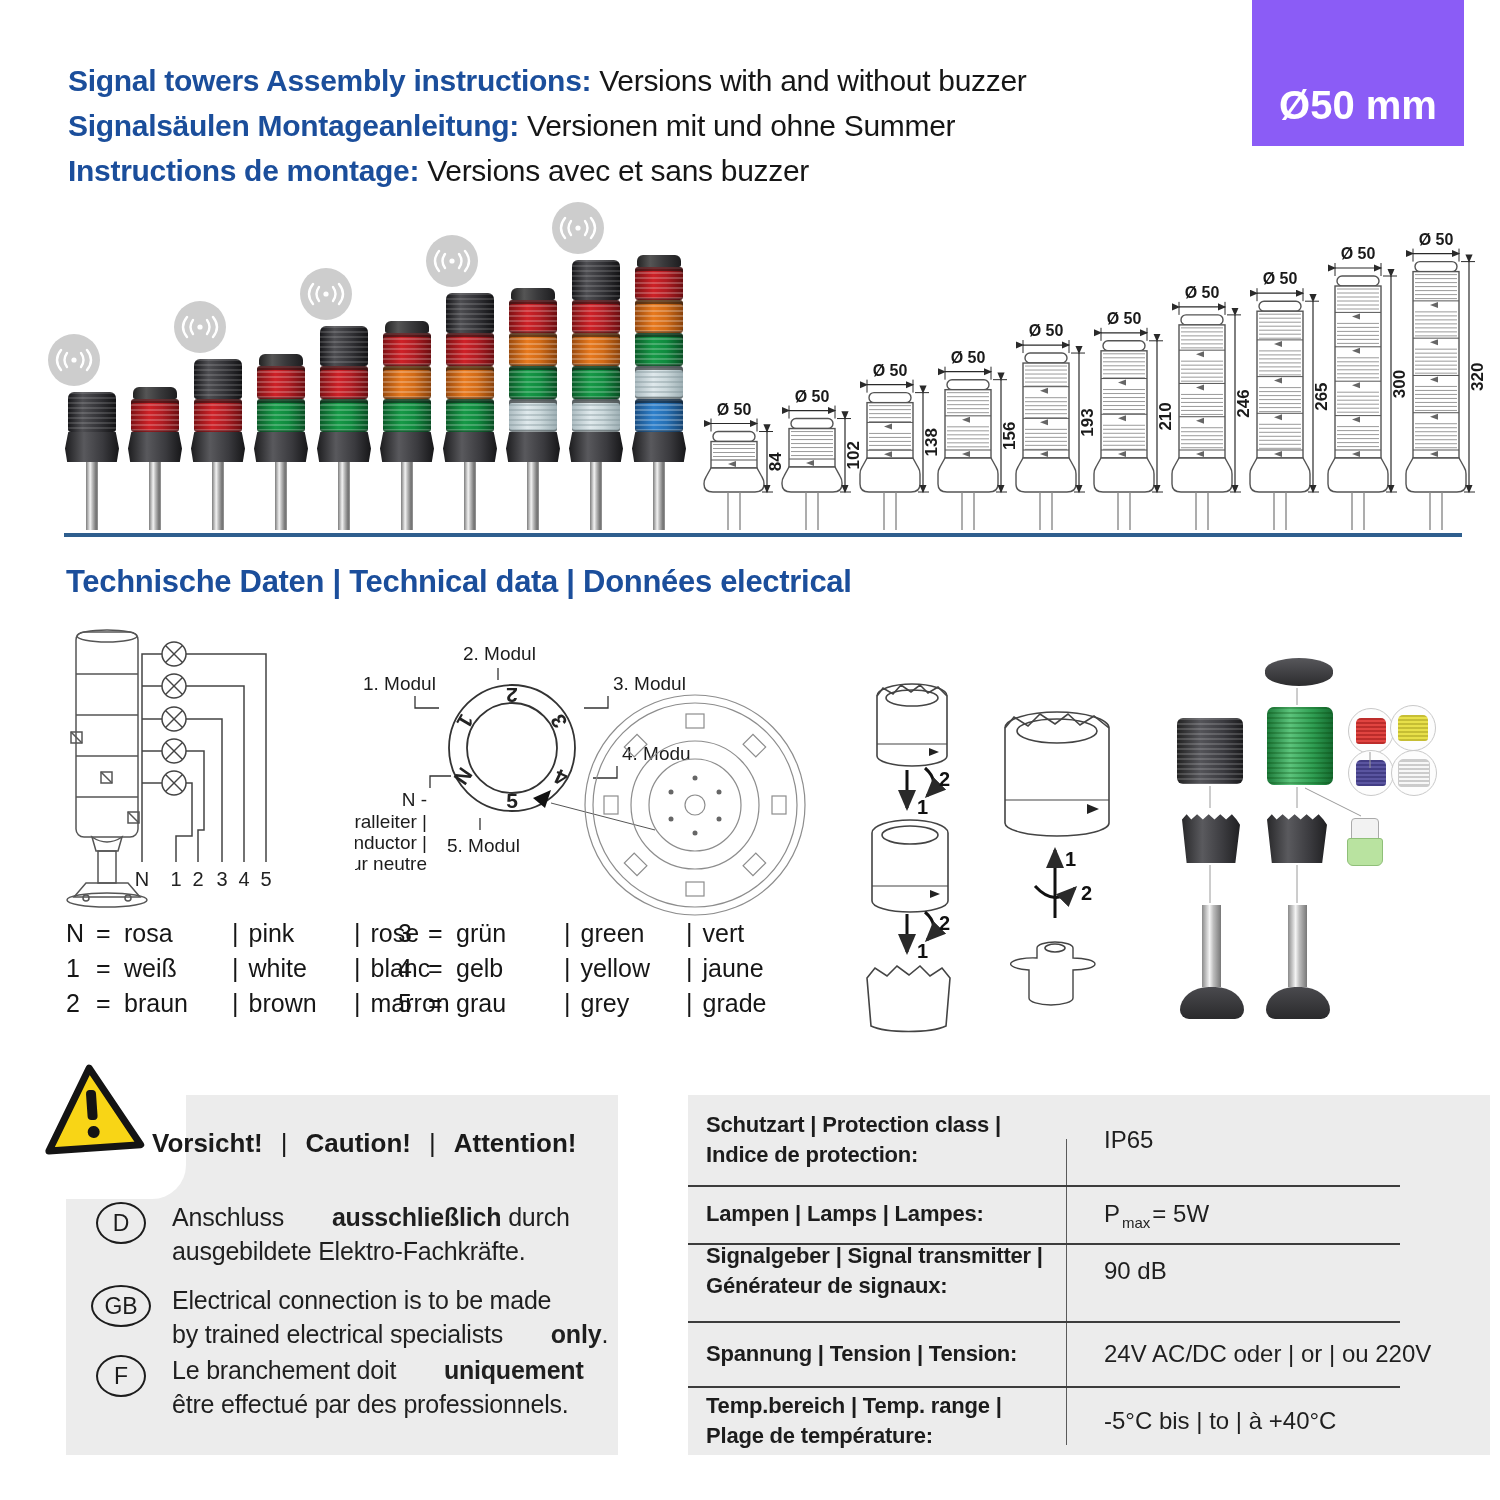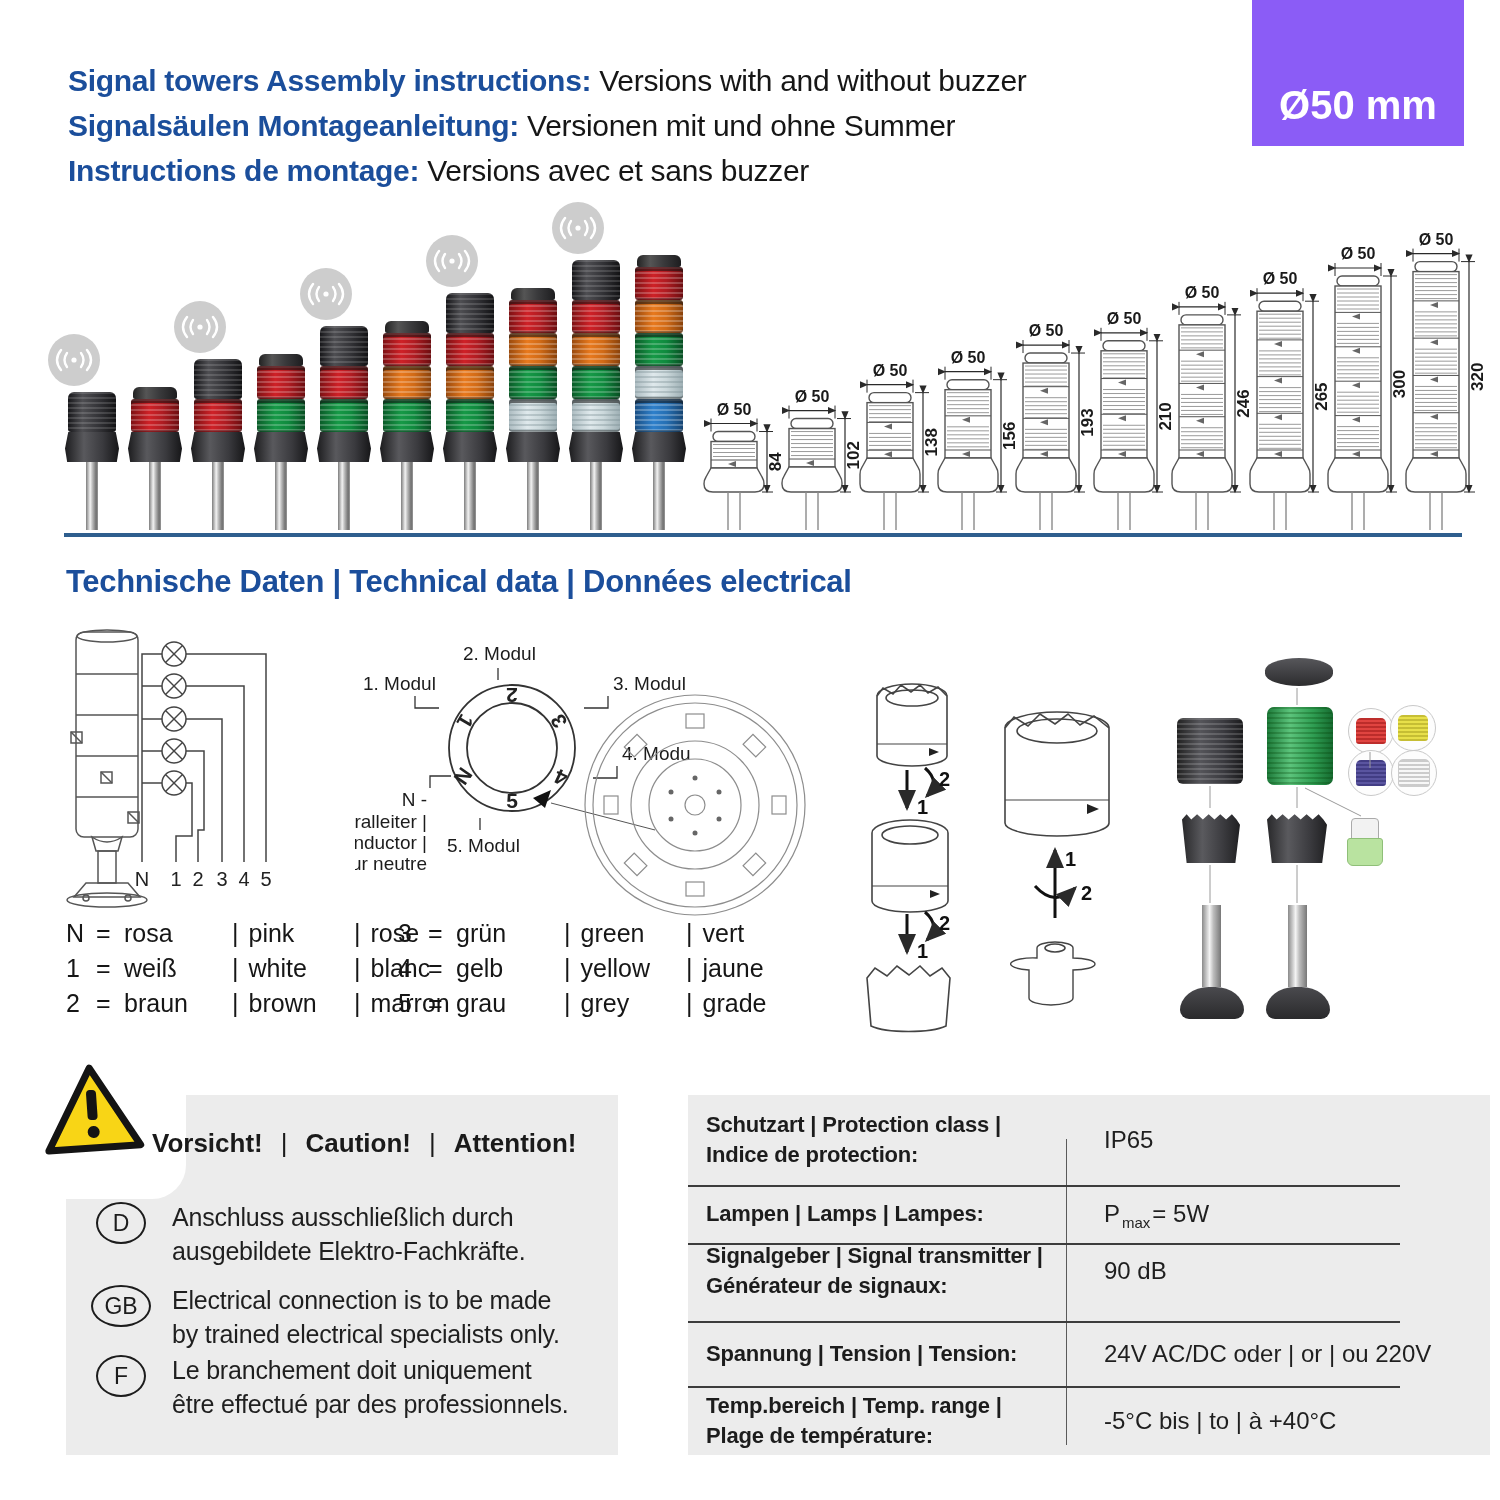--- a/index.html
+++ b/index.html
@@ -57,21 +57,21 @@
   
   #warnBox{position:absolute;left:66px;top:1095px;width:552px;height:360px;background:#ececec;}
   #warnNotch{position:absolute;left:66px;top:1095px;width:120px;height:104px;background:#fff;border-radius:0 0 34px 0;}
   #warnTri{position:absolute;left:40px;top:1060px;transform:rotate(-4deg);}
   #warnTitle{position:absolute;left:152px;top:1128px;font-size:26px;font-weight:bold;white-space:nowrap;}
   #warnTitle .tpipe{margin:0 18px;font-weight:normal;}
   .warn-row{position:absolute;left:96px;display:flex;align-items:flex-start;}
   .lang-oval{border:2px solid #1c1c1c;border-radius:50%;display:flex;align-items:center;justify-content:center;
              font-size:23px;color:#1c1c1c;background:transparent;flex:none;margin-top:2px;}
   .warn-text{margin-left:26px;font-size:25px;line-height:34px;color:#1f1f1f;letter-spacing:-0.2px;}
-  .warn-text b{font-weight:normal;}
+  .warn-text b{font-weight:bold;margin-left:41px;}
   
   #specTable{position:absolute;left:688px;top:1095px;width:802px;height:360px;background:#ececec;}
   .spec-row{position:absolute;left:0;width:100%;display:flex;}
   .spec-label{width:380px;padding-left:18px;font-weight:bold;font-size:22px;line-height:30px;
               color:#1c1c1c;display:flex;flex-direction:column;justify-content:center;letter-spacing:-0.2px;}
   .spec-value{padding-left:18px;font-size:24px;color:#1f1f1f;display:flex;align-items:center;text-align:center;}
   .spec-hline{position:absolute;left:0;width:712px;height:2px;background:#3c3c3c;}
   #specVline{position:absolute;left:378px;top:44px;height:306px;width:1px;background:#5a5a5a;}
   .subsc{font-size:15px;position:relative;top:8px;margin:0 2px;}
 </style>

